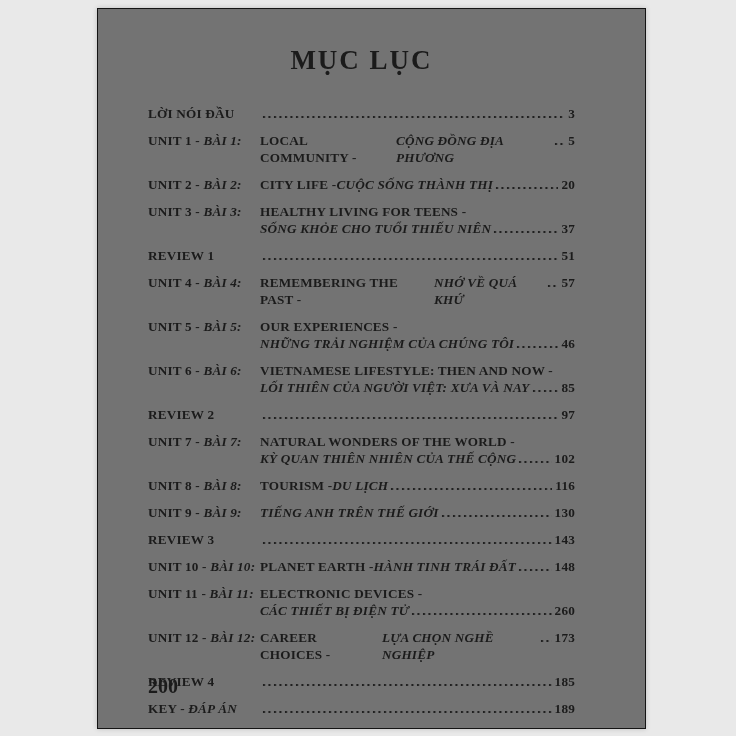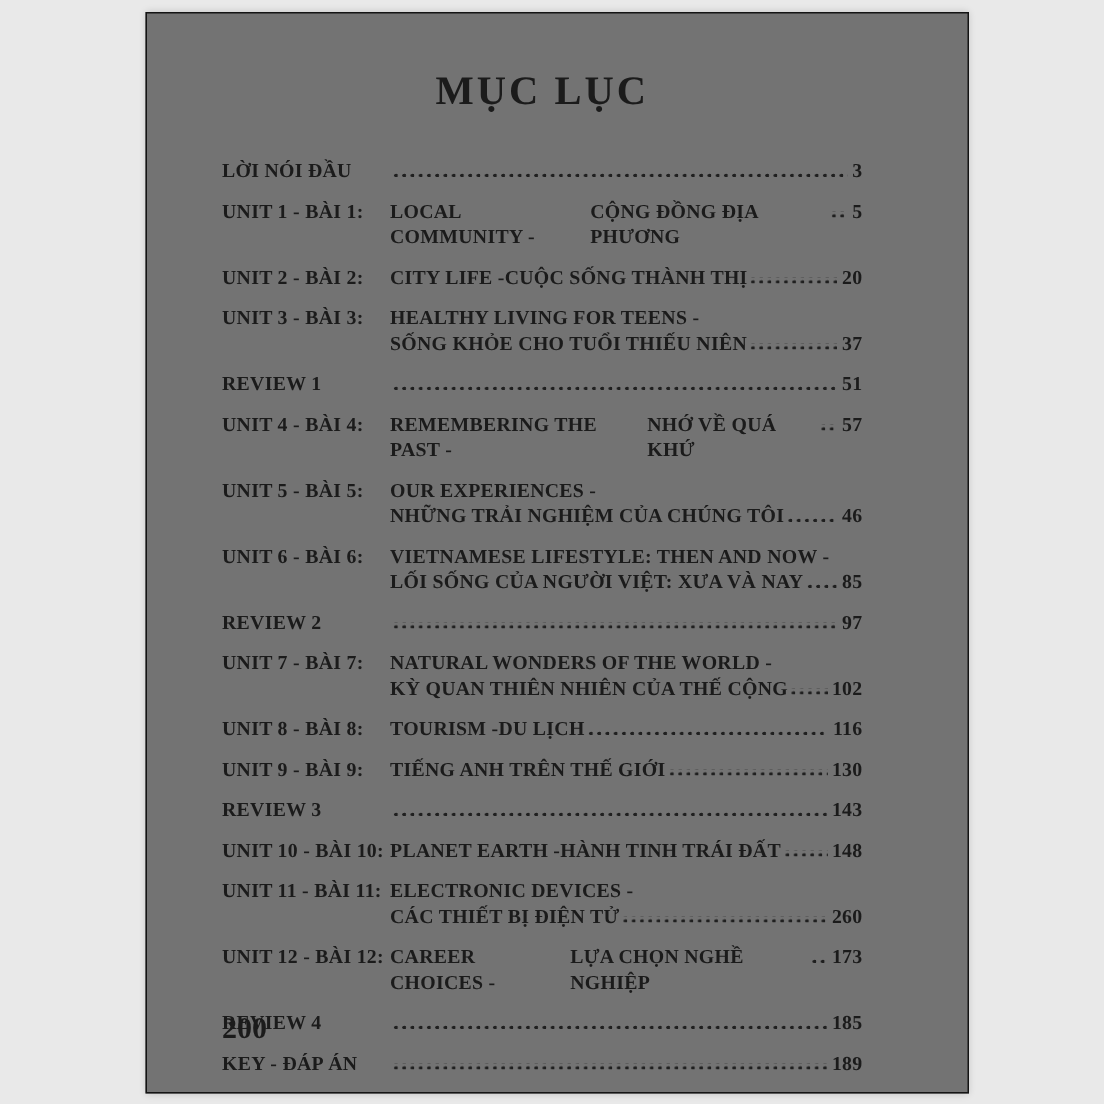--- a/index.html
+++ b/index.html
@@ -34,21 +34,21 @@
   }
   .entry { display:flex; margin-bottom:8px;margin-top:10px; }
   .label {
     width:112px;
     flex:0 0 112px;
     white-space:nowrap;
     line-height:17px;
   }
   .body { flex:1 1 auto; display:flex; flex-direction:column; min-width:0; }
   .line { display:flex; align-items:baseline; line-height:17px; }
-  .it { }
+  .it { font-style:italic; }
   .leader {
     flex:1 1 12px;
     min-width:10px;
     height:4px;
     margin:0 3px 0 2px;
     background-image:radial-gradient(circle at 2px 3px, #1f1f1f 1.1px, transparent 1.4px);
     background-size:5.5px 4px;
     background-repeat:repeat-x;
   }
   .pagenum { white-space:nowrap; }
@@ -143,21 +143,21 @@
             </div>
           </div>
         </div>
         <div class="entry">
           <div class="label"><span>UNIT 6 - </span><span class="it">BÀI 6:</span></div>
           <div class="body">
             <div class="line">
               <span>VIETNAMESE LIFESTYLE: THEN AND NOW -</span>
             </div>
             <div class="line">
-              <span class="it">LỐI SỐNG CỦA NGƯỜI VIỆT: XƯA VÀ NAY</span>
+              <span class="it">LỐI THIÊN CỦA NGƯỜI VIỆT: XƯA VÀ NAY</span>
               <span class="leader"></span>
               <span class="pagenum">85</span>
             </div>
           </div>
         </div>
         <div class="entry">
           <div class="label"><span>REVIEW 2</span></div>
           <div class="body">
             <div class="line">
               <span class="leader"></span>

